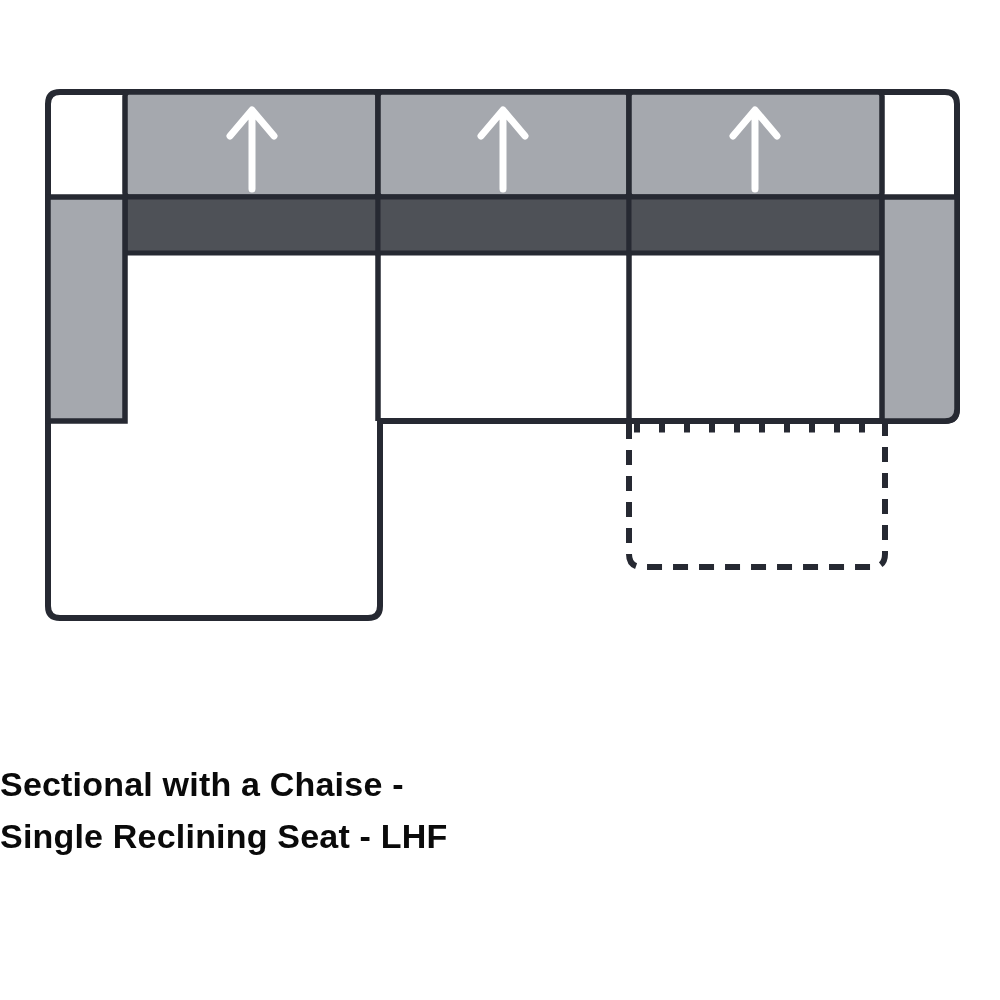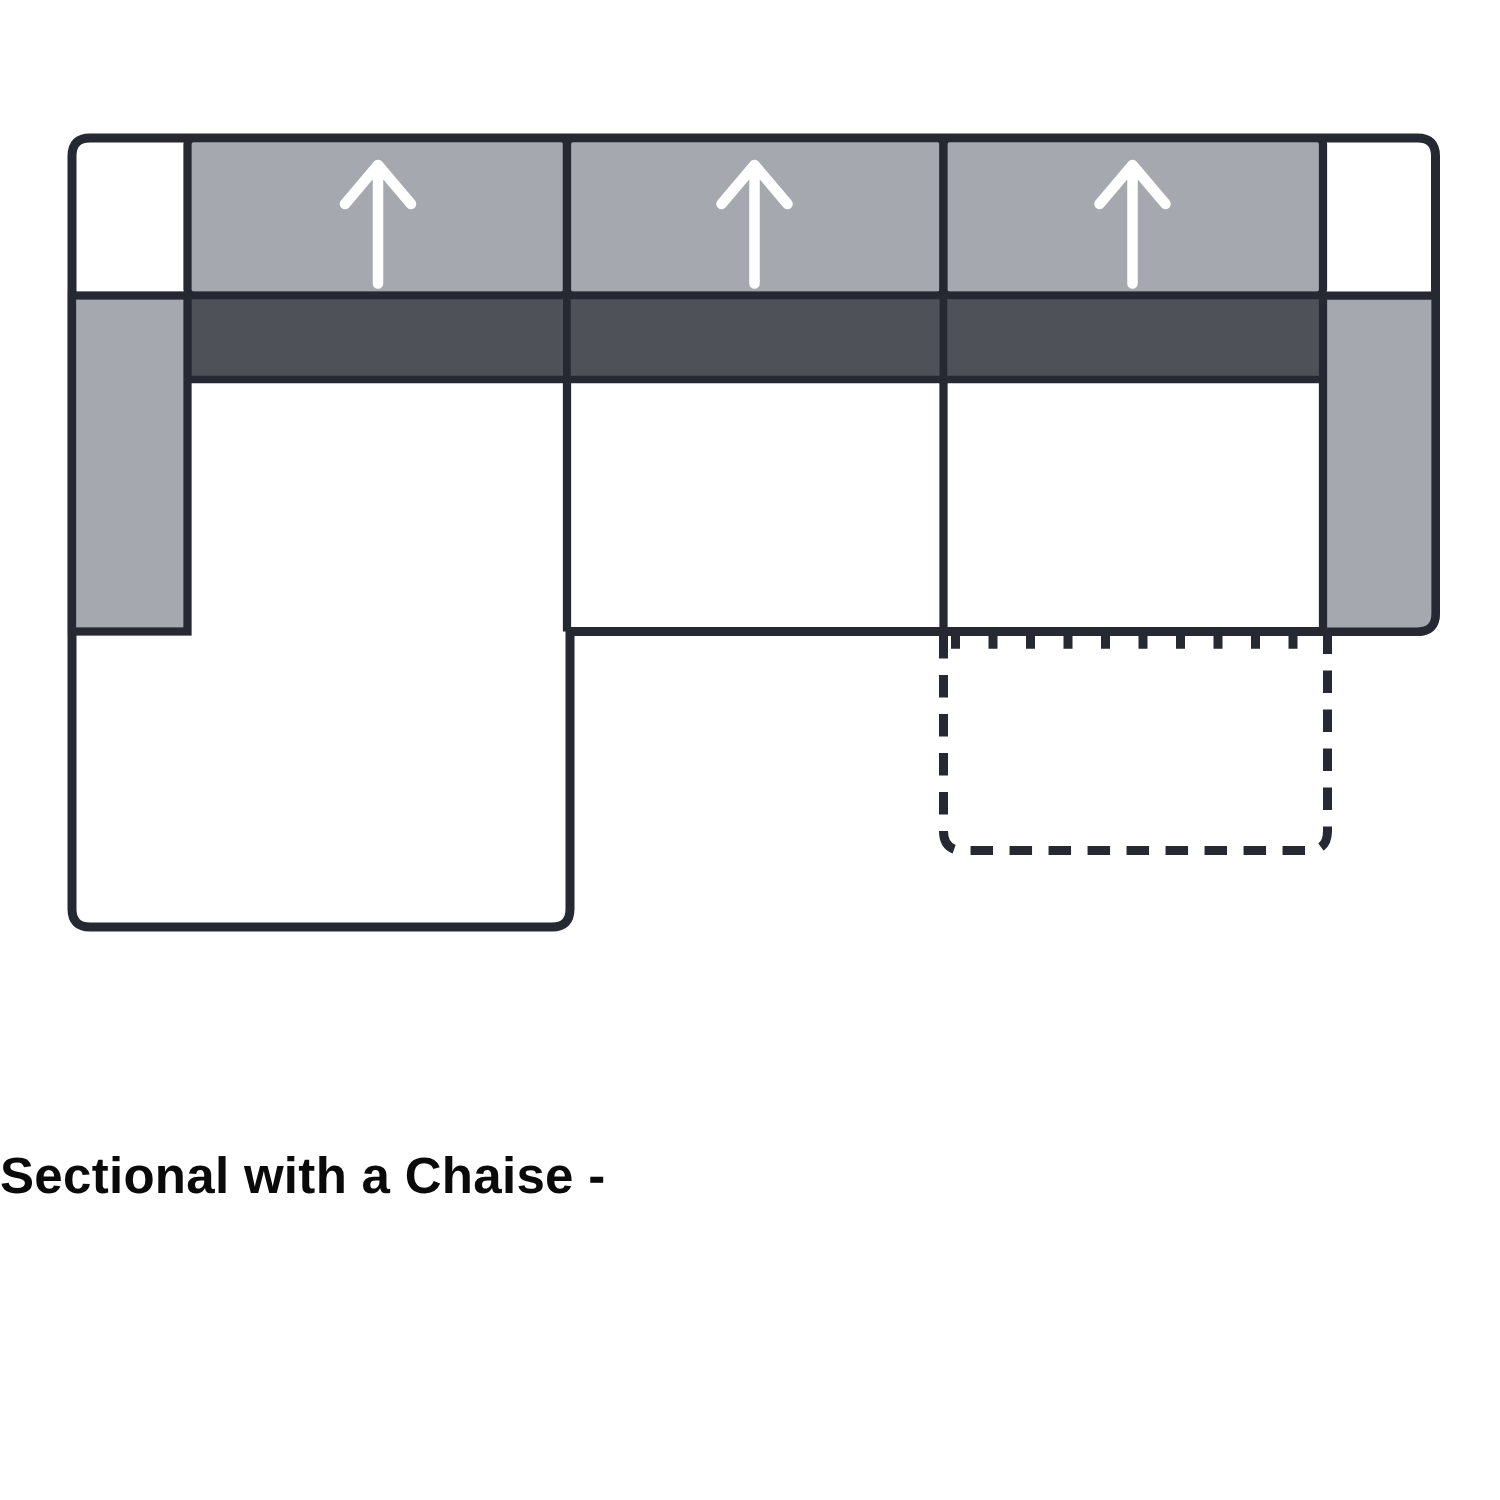--- a/index.html
+++ b/index.html
@@ -75,15 +75,16 @@
     <line class="outline-stroke no-fill" stroke-width="11" stroke-dasharray="6 19" x1="634" y1="427" x2="882" y2="427"></line>
     <path class="outline-stroke no-fill" stroke-width="6" stroke-dasharray="15 11" d="M 629 424 V 554 Q 629 567 642 567 H 872 Q 885 567 885 554 V 424"></path>
 
     <path class="arrow" d="M 230 136 L 252 110 L 274 136 M 252 113 L 252 189"></path>
     <path class="arrow" d="M 481 136 L 503 110 L 525 136 M 503 113 L 503 189"></path>
     <path class="arrow" d="M 733 136 L 755 110 L 777 136 M 755 113 L 755 189"></path>
   </svg>
 
   <div class="caption">
     <div>Sectional with a Chaise -</div>
+    <div>Single Reclining Seat - LHF</div>
   </div>
 
 </div>
 
 </body></html>

